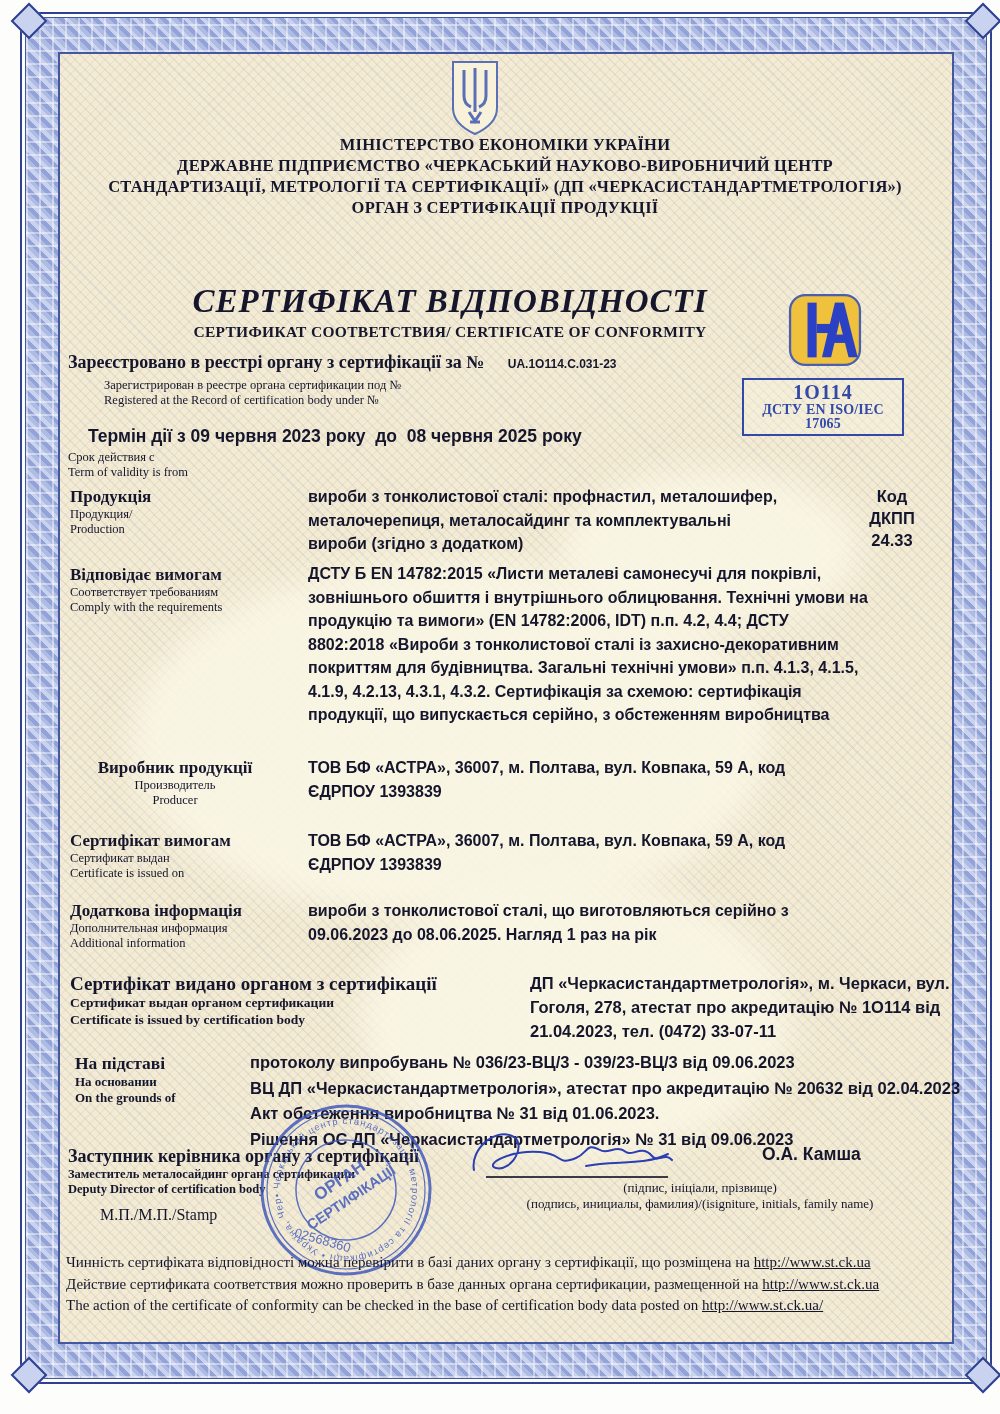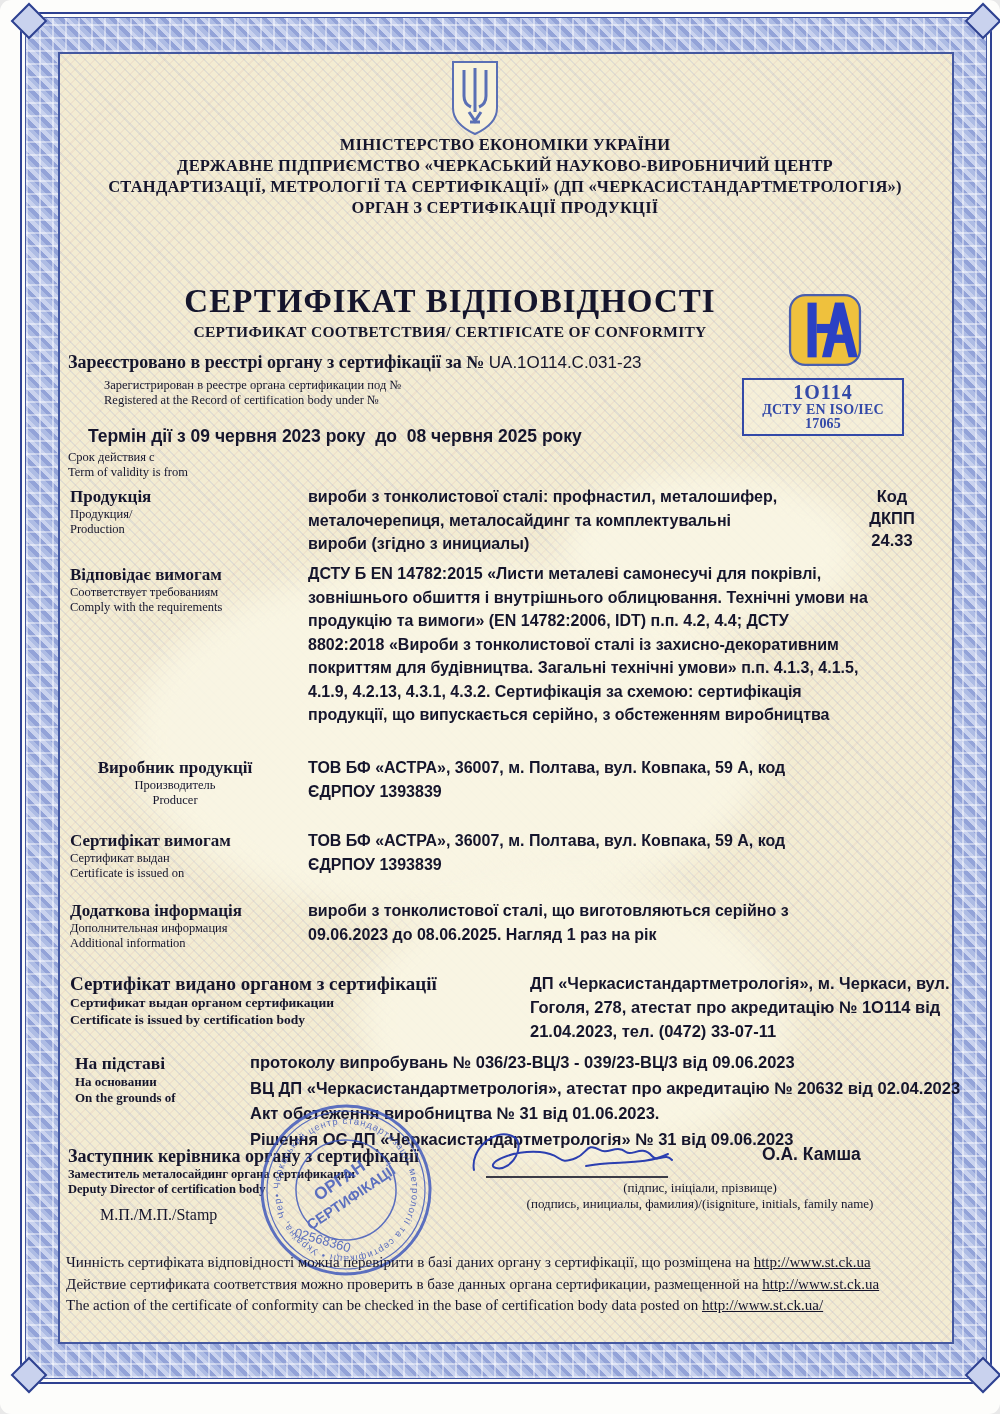--- a/index.html
+++ b/index.html
@@ -2,21 +2,21 @@
 <html style="--border_blue: #4458a0; --border_dark: #2e4191; --cream: #f3ecd2; --text_dark: #15152c; --stamp_blue: #3c55bb; --logo_yellow: #efc13d; --logo_blue: #2b41c4;"><head>
 <meta charset="utf-8">
 <style>
   :root{
     --border_blue:#4458a0; --border_dark:#2e4191; --band_light:#c9d2ee; --band_mid:#93a3d8;
     --cream:#f3ecd2; --text_dark:#15152c; --stamp_blue:#3c55bb; --logo_yellow:#efc13d;
     --logo_blue:#2b41c4; --box_blue:#3349a8;
   }
   *{margin:0;padding:0;box-sizing:border-box;}
   body{background:#e9e9e9;font-family:"Liberation Serif",serif;color:var(--text_dark);}
-  .page{position:relative;width:1000px;height:1414px;background:#fdfdfb;overflow:hidden;margin:0 auto;border-radius:11px;}
+  .page{position:relative;width:1000px;height:1414px;background:#fdfdfb;overflow:hidden;margin:0 auto;}
 
   
   .frame-outer{position:absolute;top:12px;left:20px;right:8px;bottom:30px;border:2px solid var(--border_dark);}
   .frame-band{position:absolute;top:17px;left:25px;right:13px;bottom:35px;
     background:
       repeating-linear-gradient(90deg, rgba(255,255,255,.45) 0 2px, rgba(255,255,255,0) 2px 13px),
       repeating-linear-gradient(0deg, rgba(255,255,255,.45) 0 2px, rgba(255,255,255,0) 2px 13px),
       repeating-linear-gradient(45deg, var(--band_mid) 0 4px, var(--band_light) 4px 8px, #aebce4 8px 12px),
       var(--band_mid);
     border:1px solid var(--border_blue);}
@@ -33,25 +33,25 @@
   .blob3{left:560px;top:470px;width:300px;height:160px;}
 
   .serifB{font-family:"Liberation Serif",serif;font-weight:bold;}
   .serifR{font-family:"Liberation Serif",serif;}
   .sansB{font-family:"Liberation Sans",sans-serif;font-weight:bold;margin-left:20px;}
 
   .abs{position:absolute;}
   .center{text-align:center;}
 
   .ministry{left:70px;right:60px;top:134px;font-size:16.5px;line-height:21px;letter-spacing:.2px;}
-  .title-main{left:70px;right:170px;top:283px;font-size:33px;letter-spacing:1px;}
+  .title-main{left:70px;right:170px;top:283px;font-size:33px;letter-spacing:1px;font-style:italic;}
   .title-sub{left:70px;right:170px;top:323px;font-size:15.5px;letter-spacing:.3px;}
 
   .reg-line{left:68px;top:352px;font-size:18px;}
-  .reg-num{font-family:"Liberation Sans",sans-serif;font-weight:normal;font-size:17px;}
+  .reg-num{font-family:"Liberation Sans",sans-serif;font-weight:bold;font-size:12px;margin-left:19px;}
   .sub-label{font-size:12.5px;line-height:15px;}
   .reg-sub{left:68px;top:378px;margin-left:36px;}
 
   .validity-main{left:68px;top:426px;font-size:17.5px;white-space:pre-wrap;}
   .validity-sub{left:68px;top:450px;}
 
   .row-label{width:210px;font-size:17px;line-height:20px;}
   .row-label .sub-label{font-weight:normal;}
   .value{font-size:16px;line-height:23.5px;}
   .lbl-product{left:70px;top:487px;}
@@ -161,21 +161,21 @@
   <div class="abs validity-sub serifR sub-label">
     <div>Срок действия с</div>
     <div>Term of validity is from</div>
   </div>
 
   <div class="abs row-label serifB lbl-product">
     <div>Продукція</div>
     <div class="serifR sub-label">Продукция/</div>
     <div class="serifR sub-label">Production</div>
   </div>
-  <div class="abs value sansB val-product">вироби з тонколистової сталі: профнастил, металошифер, металочерепиця, металосайдинг та комплектувальні вироби (згідно з инициалы)</div>
+  <div class="abs value sansB val-product">вироби з тонколистової сталі: профнастил, металошифер, металочерепиця, металосайдинг та комплектувальні вироби (згідно з додатком)</div>
   <div class="abs code-box sansB">
     <div>Код</div>
     <div>ДКПП</div>
     <div>24.33</div>
   </div>
 
   <div class="abs row-label serifB lbl-req">
     <div>Відповідає вимогам</div>
     <div class="serifR sub-label">Соответствует требованиям</div>
     <div class="serifR sub-label">Comply with the requirements</div>

